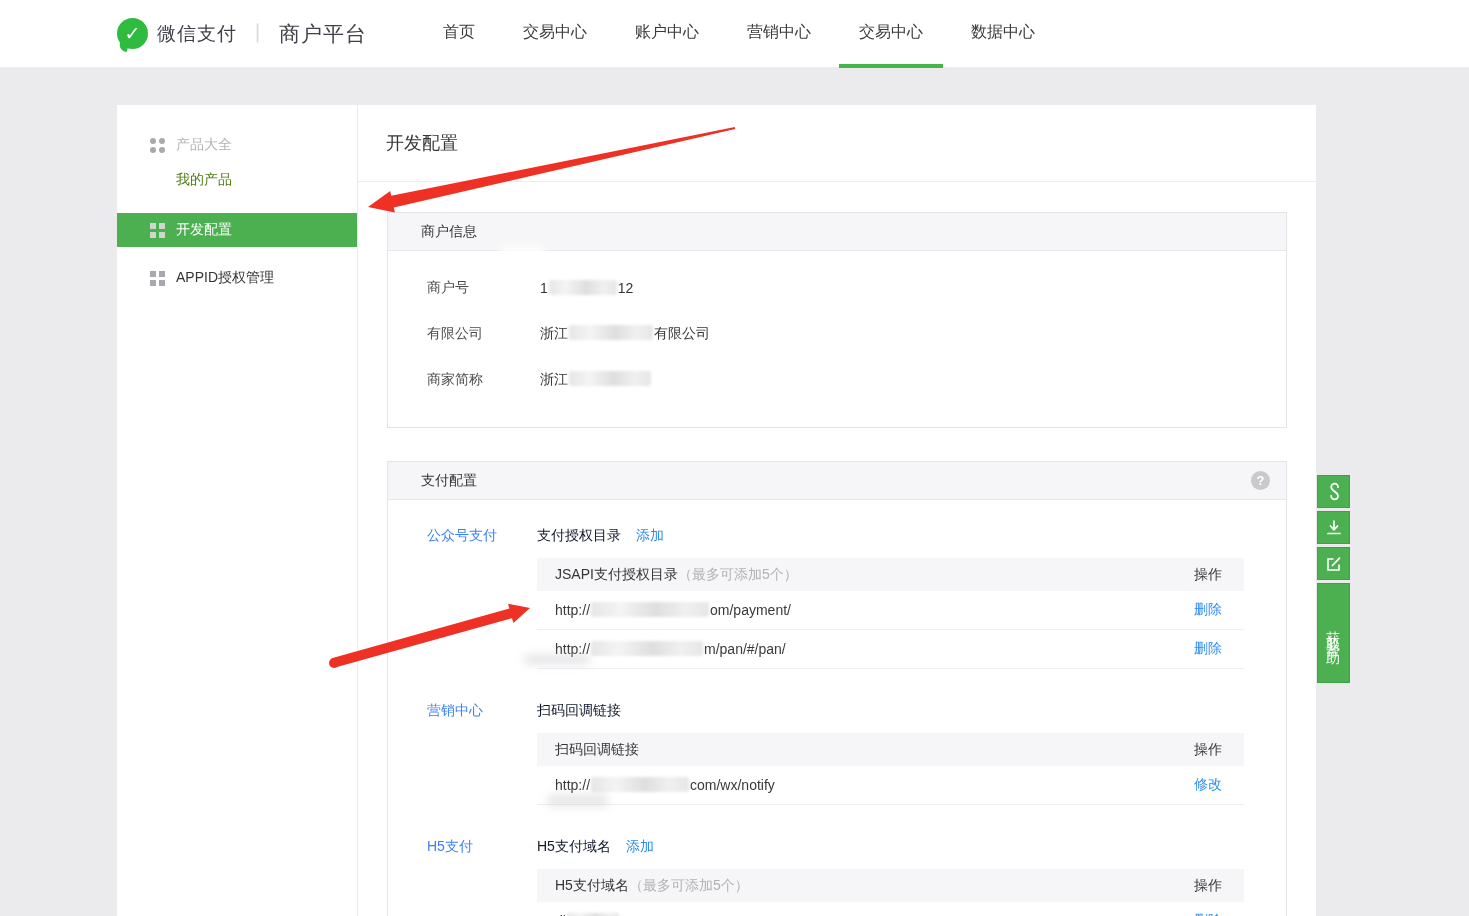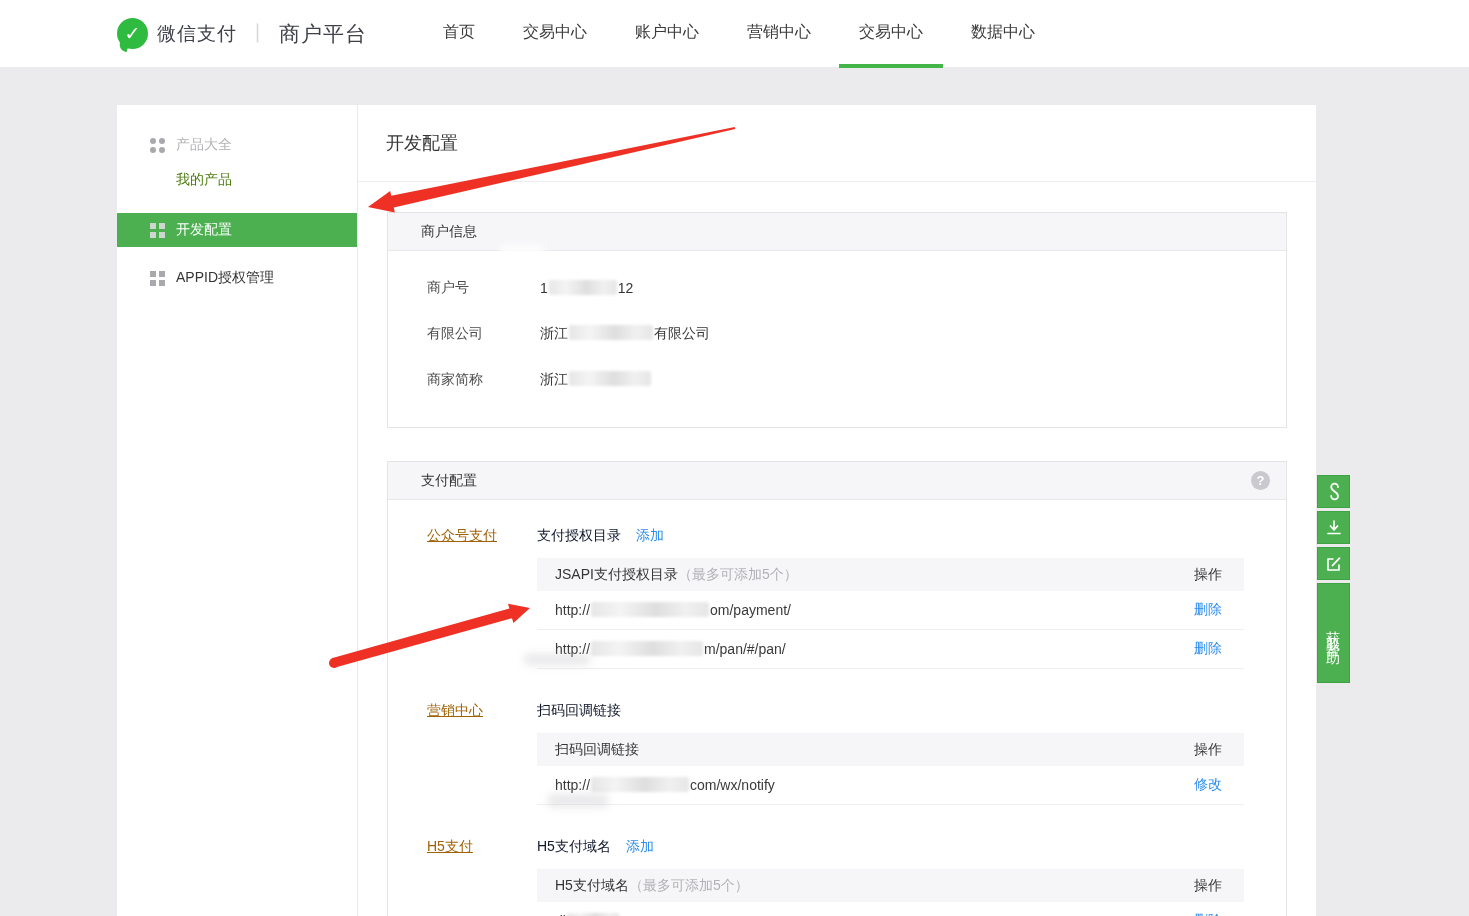--- a/index.html
+++ b/index.html
@@ -56,21 +56,21 @@
 
   .info-body { padding:14px 0 24px 39px; }
   .info-row { display:flex; align-items:center; height:46px; font-size:14px; }
   .info-label { width:113px; color:#4c4c4c; flex:none; }
   .info-value { color:#353535; }
 
   .pay-body { padding:24px 42px 10px 39px; }
   .pay-group { margin-top:0; }
   .pay-group + .pay-group { margin-top:30px; }
   .group-line { display:flex; align-items:center; height:24px; font-size:14px; }
-  .group-label { width:110px; color:#a16207; flex:none;text-decoration:underline; }
+  .group-label { width:110px; color:#3b82f6; flex:none; }
   .group-sublabel { color:#0f172a; }
   .add-link { color:#2e8ded; margin-left:15px; cursor:pointer; }
   .add-link:empty { display:none; }
 
   .cfg-table { margin:10px 0 0 110px; }
   .tbl-head { height:33px; background:#f6f6f8; display:flex; align-items:center;
     padding:0 22px 0 18px; font-size:14px; color:#353535; }
   .tbl-head .hint { color:#b2b2b6; }
   .tbl-head .spacer, .tbl-row .spacer { flex:1; }
   .tbl-row { height:39px; display:flex; align-items:center; border-bottom:1px solid #efeff1;

